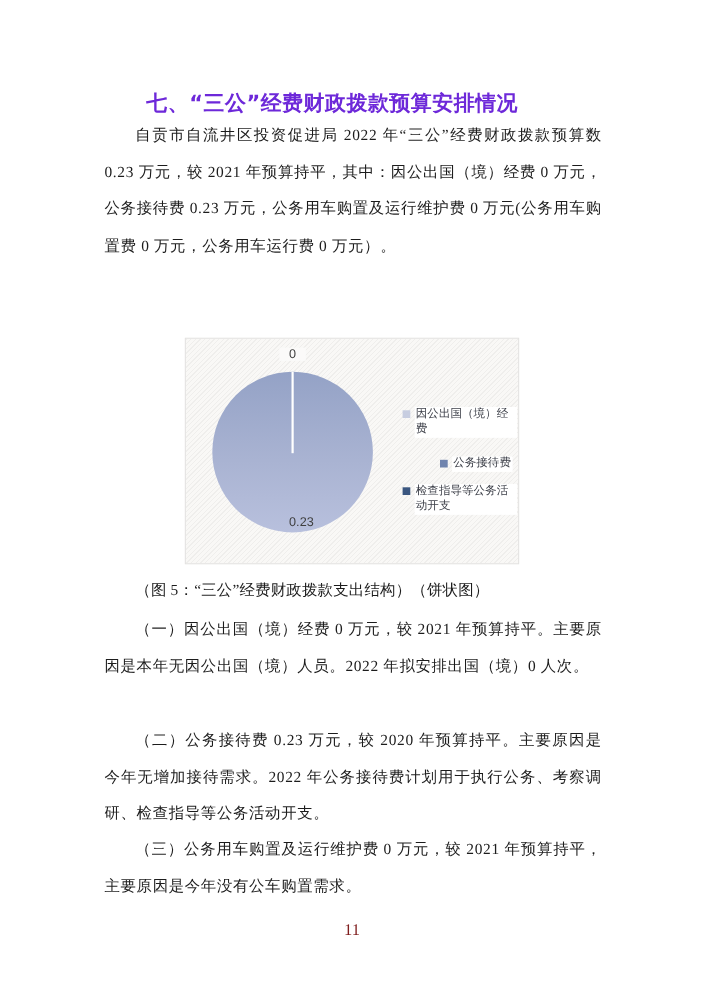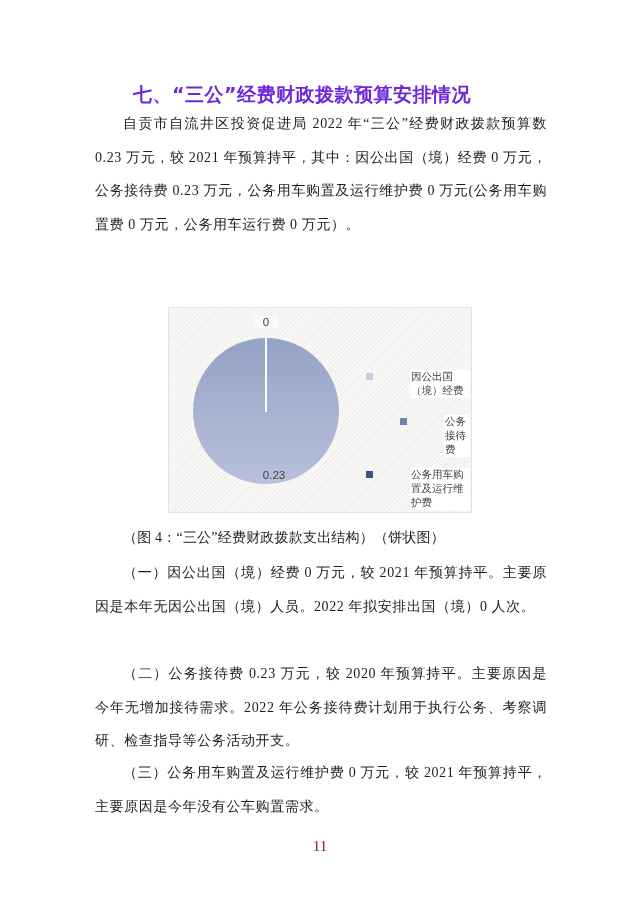--- a/index.html
+++ b/index.html
@@ -51,21 +51,21 @@
   .dlabel{
     position:absolute;
     font-family:"Liberation Sans","DejaVu Sans",sans-serif;
     font-size:11.5px;color:#3f3f3f;text-align:center;
   }
   .dlabel-top{left:85px;top:8px;width:24px;background:#fbfaf9;}
   .dlabel-bottom{left:85px;top:161px;width:40px;}
   .legend{
     position:absolute;left:197px;top:62px;width:104px;
   }
-  .legend-item{display:flex;align-items:flex-start;gap:33px;}
+  .legend-item{display:flex;align-items:flex-start;}
   .li-1{margin-bottom:17px;}
   .li-2{margin-bottom:11px;padding-left:34px;}
   .legend-swatch{
     flex:0 0 auto;width:7px;height:7px;margin:3px 4px 0 0;
   }
   .legend-label{
     font-family:"Liberation Serif","DejaVu Serif",serif;
     font-size:10.5px;line-height:14px;color:#3c3f48;
     background:#ffffff;padding:0 1px;
   }
@@ -89,26 +89,26 @@
       <div class="legend-item li-1">
         <span class="legend-swatch" style="background: rgb(199, 205, 224);"></span>
         <span class="legend-label">因公出国（境）经费</span>
       </div>
       <div class="legend-item li-2">
         <span class="legend-swatch" style="background: rgb(112, 132, 174);"></span>
         <span class="legend-label">公务接待费</span>
       </div>
       <div class="legend-item li-3">
         <span class="legend-swatch" style="background: rgb(58, 86, 127);"></span>
-        <span class="legend-label">公务用车购置及运行维护费</span>
+        <span class="legend-label">检查指导等公务活动开支</span>
       </div>
     </div>
   </div>
 
-  <div class="para caption">（图 4：“三公”经费财政拨款支出结构）（饼状图）</div>
+  <div class="para caption">（图 5：“三公”经费财政拨款支出结构）（饼状图）</div>
 
   <div class="para p2">（一）因公出国（境）经费 0 万元，较 2021 年预算持平。主要原因是本年无因公出国（境）人员。2022 年拟安排出国（境）0 人次。</div>
   <div class="para p3">（二）公务接待费 0.23 万元，较 2020 年预算持平。主要原因是今年无增加接待需求。2022 年公务接待费计划用于执行公务、考察调研、检查指导等公务活动开支。</div>
   <div class="para p4">（三）公务用车购置及运行维护费 0 万元，较 2021 年预算持平，主要原因是今年没有公车购置需求。</div>
 
   <div class="pagenum">11</div>
 
 </div>
 
 </body></html>

